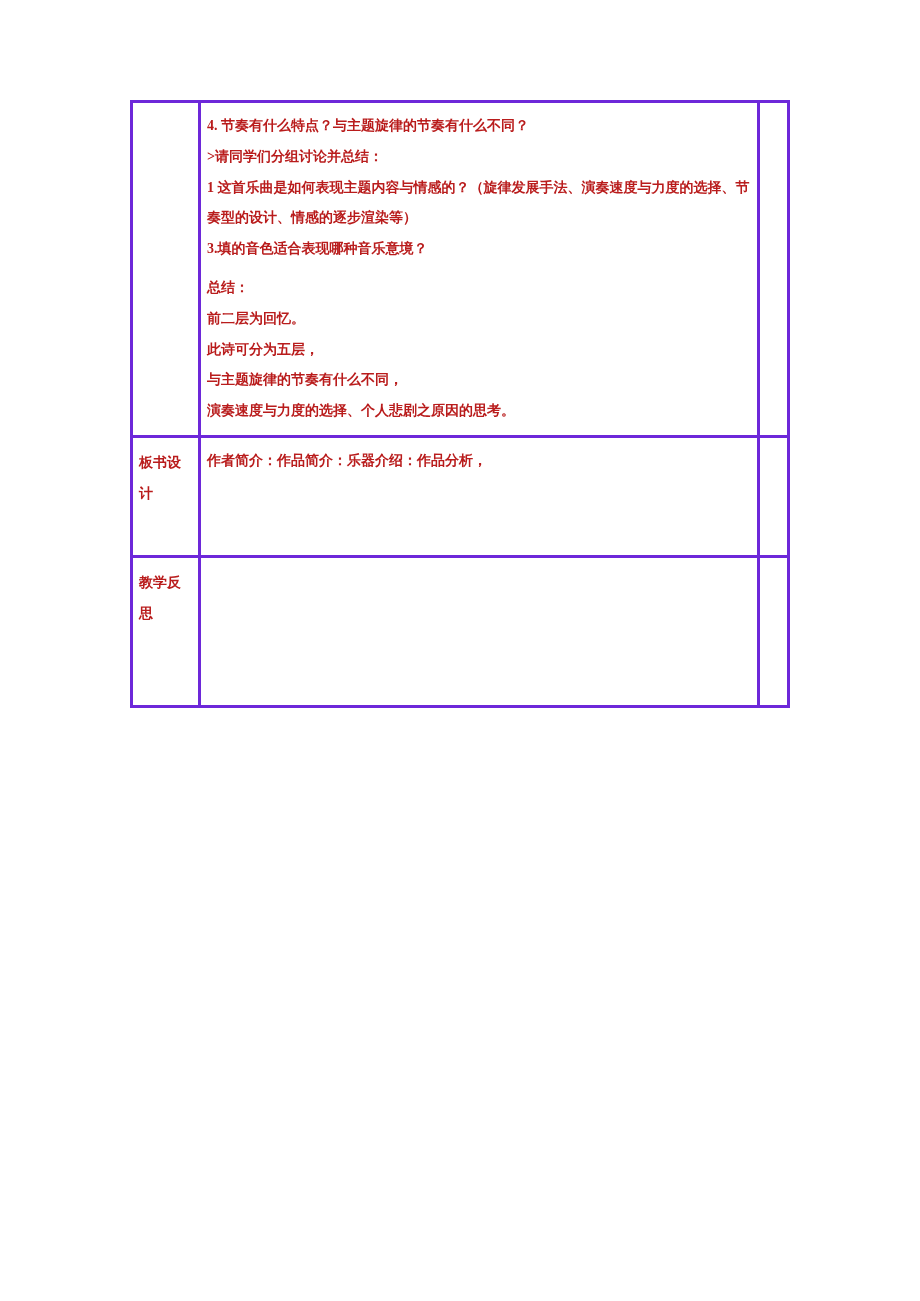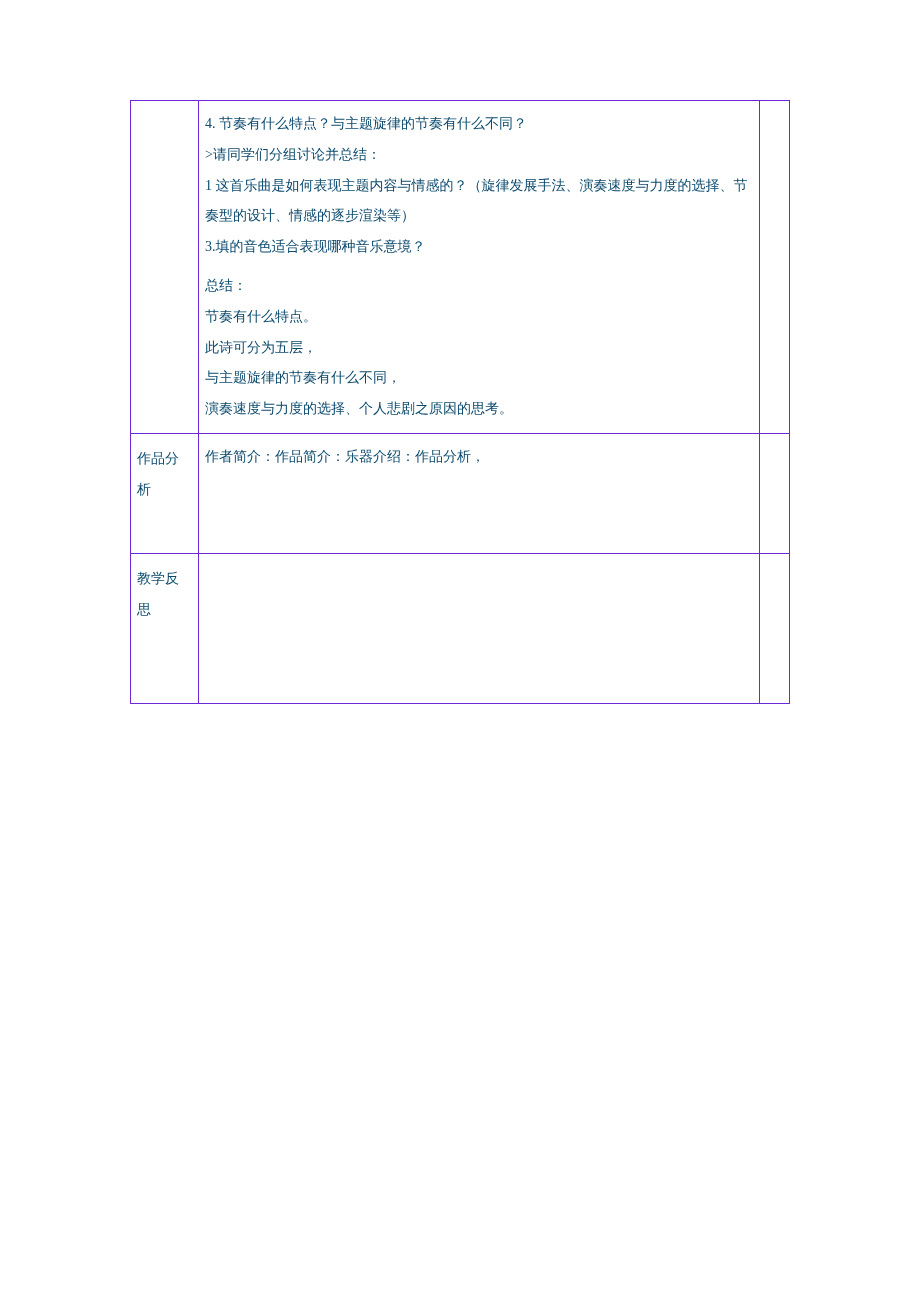--- a/index.html
+++ b/index.html
@@ -12,26 +12,27 @@
       background: #ffffff;
       padding: 100px 130px 0 130px;
       width: 920px;
     }
     table {
       border-collapse: collapse;
       width: 100%;
       table-layout: fixed;
     }
     td {
-      border: 1px solid #6d28d9;
+      border: 3px solid #6d28d9;
       vertical-align: top;
       padding: 8px 6px;
       font-size: 14px;
       line-height: 2.2;
-      color: #0c4a6e;
+      color: #b91c1c;
+      font-weight: bold;
     }
     .col-label {
       width: 68px;
       text-align: left;
       vertical-align: top;
       padding-top: 10px;
     }
     .col-content {
       width: auto;
     }
@@ -61,30 +62,30 @@
     <td class="col-label">
       <span></span>
     </td>
     <td class="col-content">
       <div class="content-line">4. 节奏有什么特点？与主题旋律的节奏有什么不同？</div>
       <div class="content-line">&gt;请同学们分组讨论并总结：</div>
       <div class="content-line">1 这首乐曲是如何表现主题内容与情感的？（旋律发展手法、演奏速度与力度的选择、节奏型的设计、情感的逐步渲染等）</div>
       <div class="content-line">3.填的音色适合表现哪种音乐意境？</div>
       <div class="spacer"></div>
       <div class="content-line">总结：</div>
-      <div class="content-line">节奏有什么特点。</div>
+      <div class="content-line">前二层为回忆。</div>
       <div class="content-line">此诗可分为五层，</div>
       <div class="content-line">与主题旋律的节奏有什么不同，</div>
       <div class="content-line">演奏速度与力度的选择、个人悲剧之原因的思考。</div>
     </td>
     <td class="col-right"></td>
   </tr>
   <tr>
     <td class="col-label row-tall">
-      <span>作品分析</span>
+      <span>板书设计</span>
     </td>
     <td class="col-content row-tall">
       <div class="content-line">作者简介：作品简介：乐器介绍：作品分析，</div>
     </td>
     <td class="col-right row-tall"></td>
   </tr>
   <tr>
     <td class="col-label row-bottom">
       <span>教学反思</span>
     </td>

